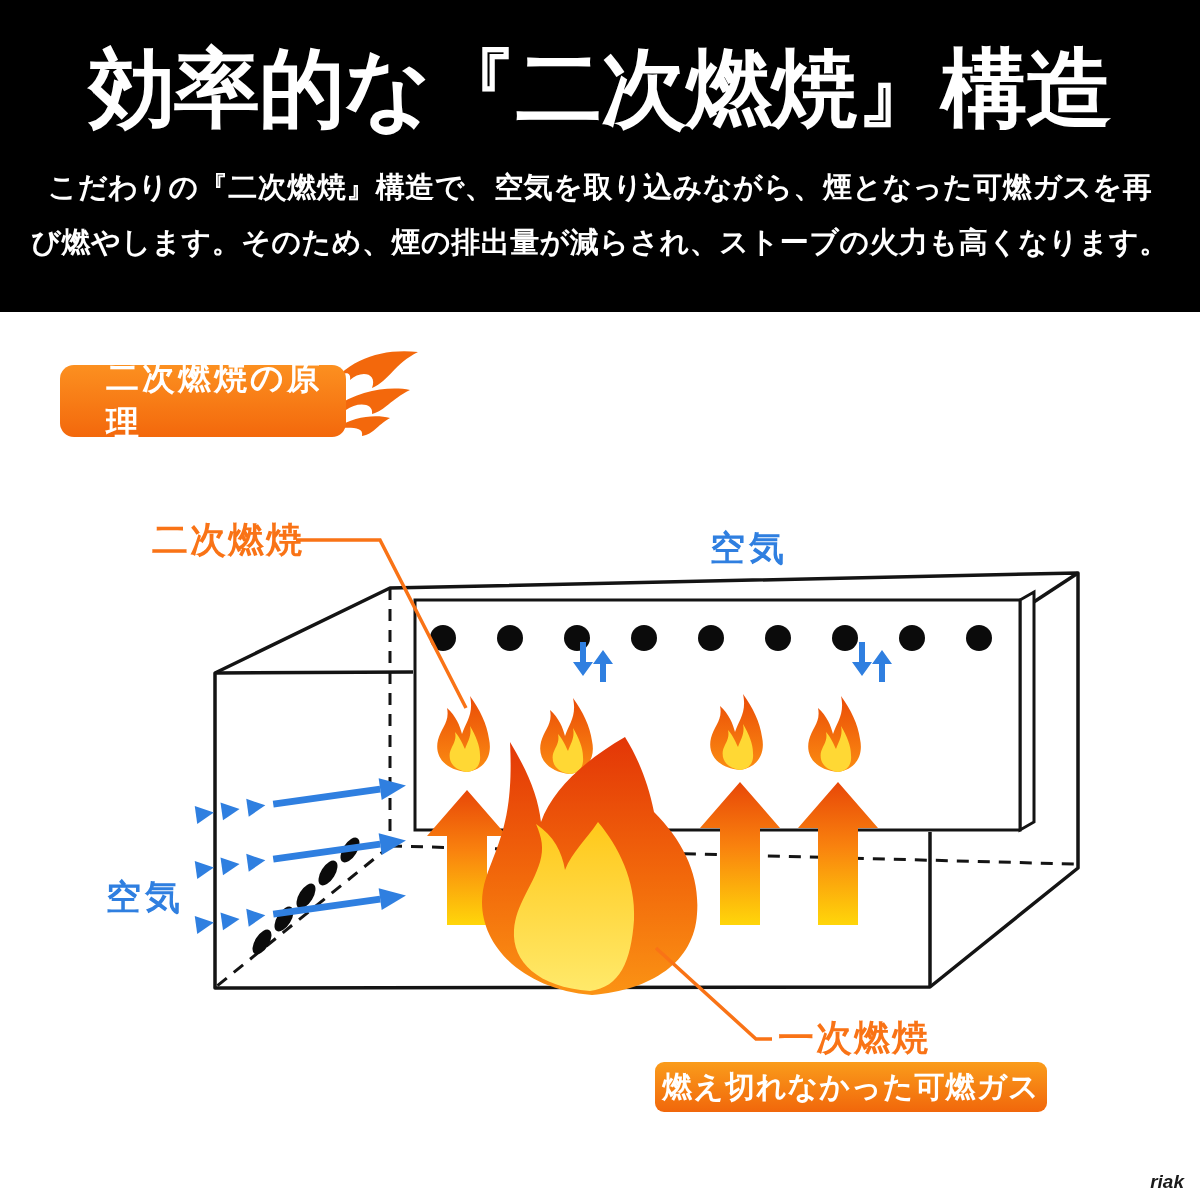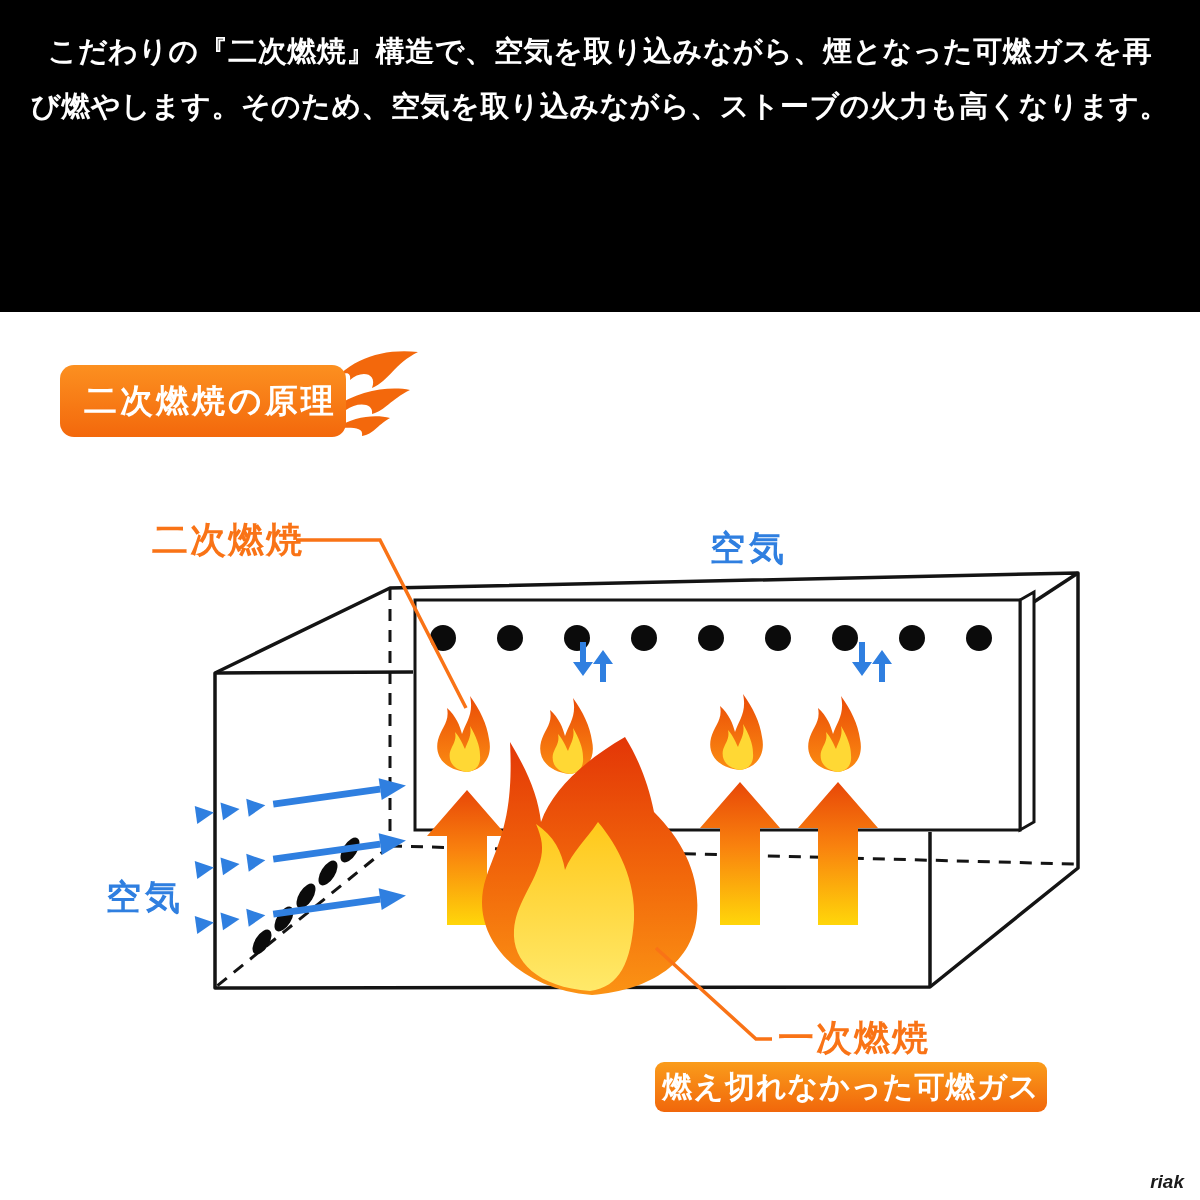--- a/index.html
+++ b/index.html
@@ -36,21 +36,21 @@
   }
   .desc-line { display:block; }
 
   
   .principle-badge {
     position:absolute; left:60px; top:365px;
     width:286px; height:72px;
     background:linear-gradient(180deg,#fc9020,#f3680c);
     border-radius:14px;
     display:flex; align-items:center;
-    padding-left:24px;
+    padding-left:46px;
     z-index:3;
   }
   .principle-label {
     color:#ffffff;
     font-size:33px;
     font-weight:bold;
     letter-spacing:3px;
   }
   .badge-flame {
     position:absolute; left:306px; top:346px;
@@ -72,23 +72,24 @@
   .watermark {
     position:absolute; right:16px; bottom:7px;
     font-size:19px; font-weight:bold; font-style:italic;
     color:#1a1a1a;
   }
 </style>
 </head>
 <body>
 
 <header class="hero">
+  <h1 class="hero-title">効率的な『二次燃焼』構造</h1>
   <p class="hero-desc">
     <span class="desc-line">こだわりの『二次燃焼』構造で、空気を取り込みながら、煙となった可燃ガスを再</span>
-    <span class="desc-line">び燃やします。そのため、空気を取り込みながら、ストーブの火力も高くなります。</span>
+    <span class="desc-line">び燃やします。そのため、煙の排出量が減らされ、ストーブの火力も高くなります。</span>
   </p>
 </header>
 
 <svg class="badge-flame" width="130" height="110" viewBox="0 0 130 110">
   <g fill="#f3680c">
     <path d="M20,45 C40,14 74,2 112,6 C88,18 84,34 66,42 C72,26 54,24 44,34 C46,22 32,26 20,45 Z"></path>
     <path d="M28,62 C52,44 84,40 104,44 C84,54 80,64 66,68 C68,56 50,56 40,64 C40,56 34,58 28,62 Z"></path>
     <path d="M30,82 C48,70 70,68 84,72 C70,80 68,88 56,90 C58,80 44,82 30,82 Z"></path>
   </g>
 </svg>

